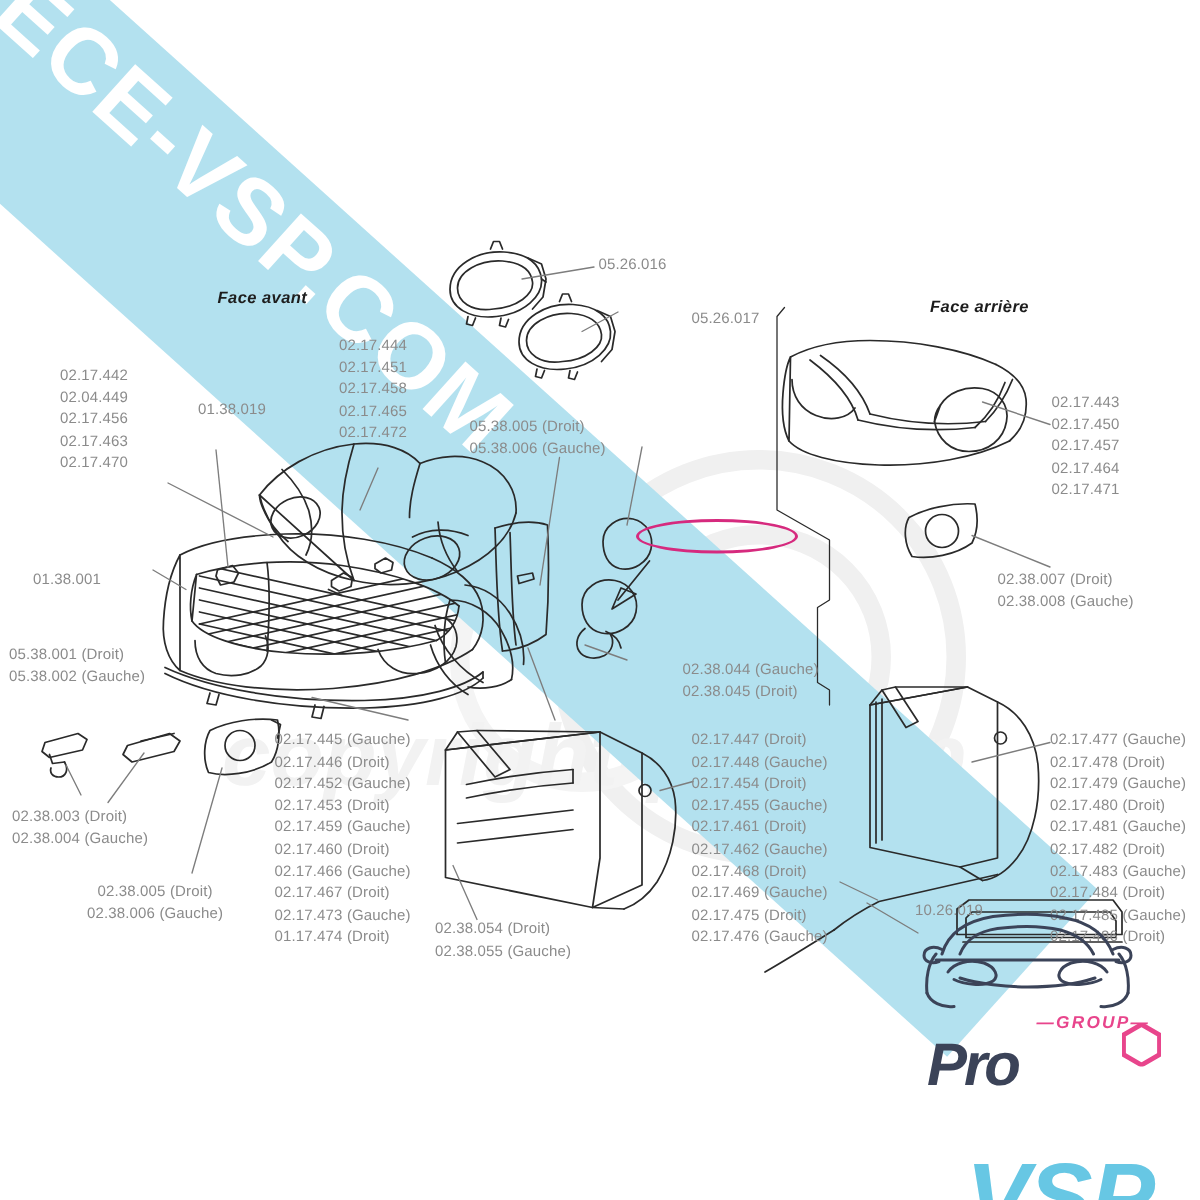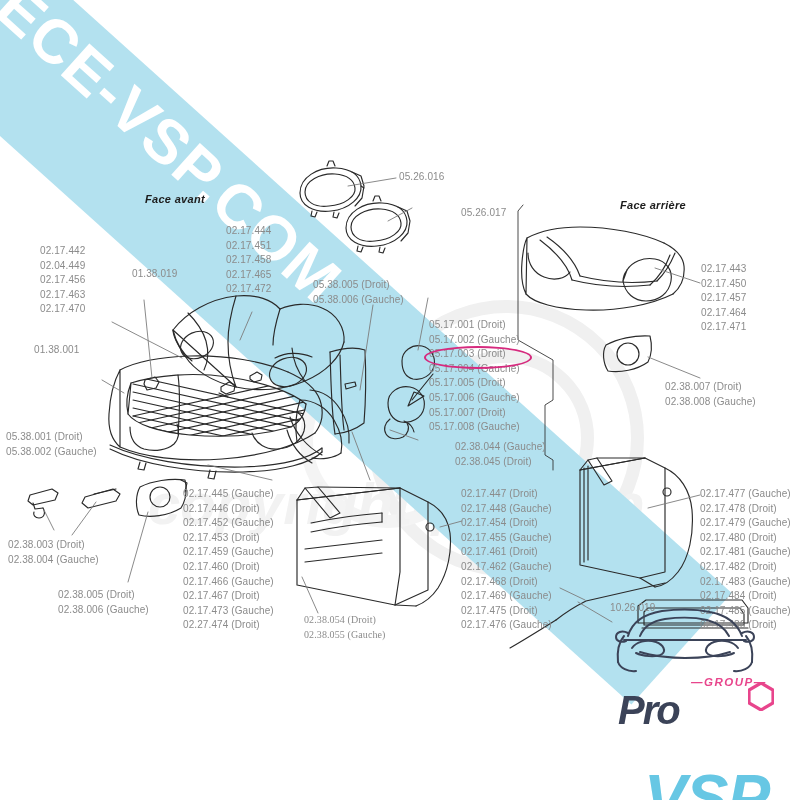--- a/index.html
+++ b/index.html
@@ -308,38 +308,28 @@
 
   <div class="lbl" style="left:226px;top:224px;">
     <div>02.17.444</div>
     <div>02.17.451</div>
     <div>02.17.458</div>
     <div>02.17.465</div>
     <div>02.17.472</div>
   </div>
 
   <div class="lbl" style="left:132px;top:267px;">01.38.019</div>
-  <div class="lbl" style="left:22px;top:343px;margin-left:12px;">01.38.001</div>
+  <div class="lbl" style="left:22px;top:380px;">01.38.001</div>
 
   <div class="lbl" style="left:313px;top:278px;">
     <div>05.38.005 (Droit)</div>
     <div>05.38.006 (Gauche)</div>
   </div>
 
 
-  <div class="lbl" style="left:429px;top:318px;">
-    <div>05.17.001 (Droit)</div>
-    <div>05.17.002 (Gauche)</div>
-    <div class="hl-row">05.17.003 (Droit)</div>
-    <div>05.17.004 (Gauche)</div>
-    <div>05.17.005 (Droit)</div>
-    <div>05.17.006 (Gauche)</div>
-    <div>05.17.007 (Droit)</div>
-    <div>05.17.008 (Gauche)</div>
-  </div>
   <div id="hl-ellipse"></div>
 
   <div class="lbl" style="left:455px;top:440px;">
     <div>02.38.044 (Gauche)</div>
     <div>02.38.045 (Droit)</div>
   </div>
 
   <div class="lbl" style="left:701px;top:262px;">
     <div>02.17.443</div>
     <div>02.17.450</div>
@@ -356,39 +346,39 @@
   <div class="lbl" style="left:6px;top:430px;">
     <div>05.38.001 (Droit)</div>
     <div>05.38.002 (Gauche)</div>
   </div>
 
   <div class="lbl" style="left:8px;top:538px;">
     <div>02.38.003 (Droit)</div>
     <div>02.38.004 (Gauche)</div>
   </div>
 
-  <div class="lbl" style="left:58px;top:588px;">
+  <div class="lbl" style="left:58px;top:588px;text-align:center;">
     <div>02.38.005 (Droit)</div>
     <div>02.38.006 (Gauche)</div>
   </div>
 
   <div class="lbl" style="left:183px;top:487px;">
     <div>02.17.445 (Gauche)</div>
     <div>02.17.446 (Droit)</div>
     <div>02.17.452 (Gauche)</div>
     <div>02.17.453 (Droit)</div>
     <div>02.17.459 (Gauche)</div>
     <div>02.17.460 (Droit)</div>
     <div>02.17.466 (Gauche)</div>
     <div>02.17.467 (Droit)</div>
     <div>02.17.473 (Gauche)</div>
-    <div>02.27.474 (Droit)</div>
-  </div>
-
-  <div class="lbl" style="left:304px;top:613px;font-family:Liberation Serif, serif;">
+    <div>01.17.474 (Droit)</div>
+  </div>
+
+  <div class="lbl" style="left:290px;top:613px;">
     <div>02.38.054 (Droit)</div>
     <div>02.38.055 (Gauche)</div>
   </div>
 
   <div class="lbl" style="left:461px;top:487px;">
     <div>02.17.447 (Droit)</div>
     <div>02.17.448 (Gauche)</div>
     <div>02.17.454 (Droit)</div>
     <div>02.17.455 (Gauche)</div>
     <div>02.17.461 (Droit)</div>

